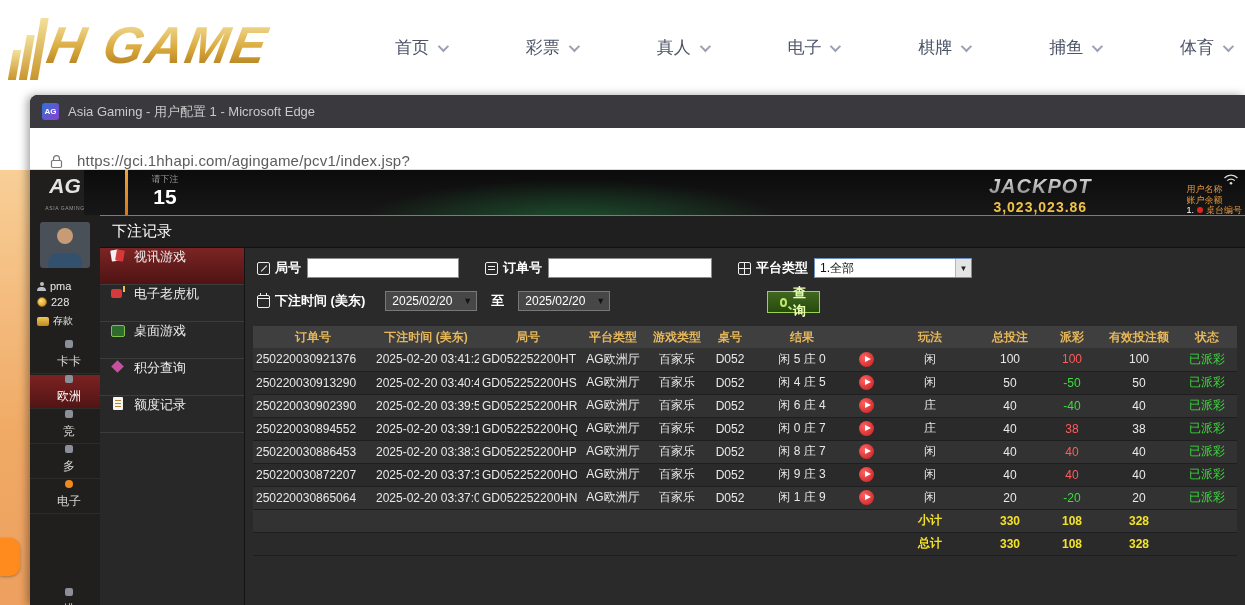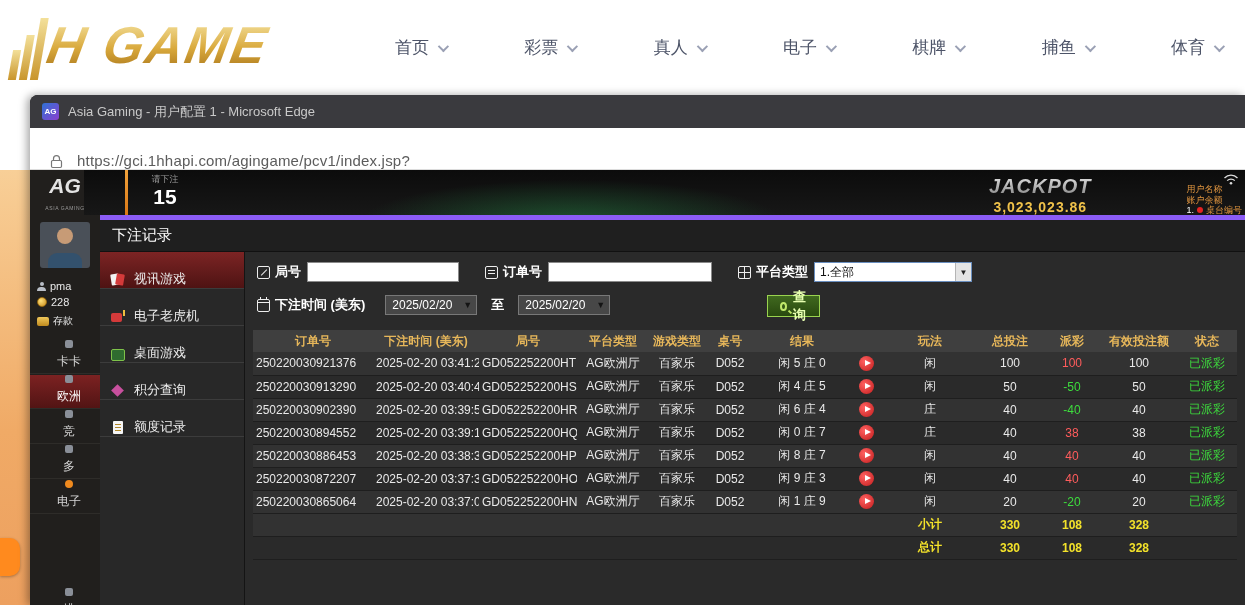--- a/index.html
+++ b/index.html
@@ -8,21 +8,21 @@
 
   
   .site-header { position:absolute; left:0; top:0; width:100%; height:95px; background:#fff; }
   .logo-wrap { position:absolute; left:14px; top:10px; display:flex; align-items:flex-end; transform:skewX(-10deg); }
   .logo-bars { display:flex; align-items:flex-end; gap:3px; margin-right:4px; }
   .logo-bars i { display:block; width:8px; background:linear-gradient(180deg,#f3e09a,#c9952b); }
   .logo-bars i:nth-child(1){height:30px} .logo-bars i:nth-child(2){height:45px} .logo-bars i:nth-child(3){height:62px}
   .logo-text { font-size:52px; font-weight:900; font-style:italic; letter-spacing:2px;
     background:linear-gradient(180deg,#f7e7a8 10%,#d9a93c 55%,#a8741a 90%);
     -webkit-background-clip:text; background-clip:text; -webkit-text-fill-color:transparent; color:#c9952b; line-height:70px; }
-  .top-nav { position:absolute; left:395px; right:0; top:0; height:95px; display:flex; align-items:center; justify-content:space-between; padding-right:23px; }
+  .top-nav { position:absolute; left:395px; right:0; top:0; height:95px; display:flex; align-items:center; justify-content:space-between; padding-right:14px; }
   .nav-item { display:flex; align-items:center; gap:9px; color:#4d5468; font-size:17px; cursor:pointer; white-space:nowrap; }
   .chev { width:8px; height:8px; border-right:2px solid #9aa0b4; border-bottom:2px solid #9aa0b4; transform:rotate(45deg) translateY(-2px); }
 
   
   .left-strip { position:absolute; left:0; top:170px; width:30px; height:435px; background:linear-gradient(180deg,#f8cf97 0%,#f0aa66 60%,#eda05f 100%); }
   .promo-tab { position:absolute; left:0; top:538px; width:20px; height:38px; background:#ff8a1e; border-radius:0 10px 10px 0; box-shadow:0 1px 3px rgba(0,0,0,.3); }
 
   
   .browser { position:absolute; left:30px; top:95px; width:1215px; height:510px; background:#141414; border-top-left-radius:8px; overflow:hidden; box-shadow:-3px 0 8px rgba(0,0,0,.35); }
   .title-bar { height:33px; background:#3a3a3e; display:flex; align-items:center; padding-left:12px; gap:9px; }
@@ -63,25 +63,25 @@
   .jackpot-word { font-size:20px; font-weight:900; font-style:italic; letter-spacing:1px;
     background:linear-gradient(180deg,#e8e8e8,#7e7e7e); -webkit-background-clip:text; background-clip:text; -webkit-text-fill-color:transparent; color:#bdbdbd; }
   .jackpot-val { margin-top:1px; font-size:14px; font-weight:bold; color:#f0c24a; letter-spacing:1px; }
   .wifi { position:absolute; right:6px; top:3px; }
   .info-col { position:absolute; right:3px; top:14px; font-size:9px; line-height:10.5px; color:#e0953f; text-align:left; }
   .info-line { display:flex; align-items:center; gap:3px; }
   .notif { color:#fff; }
   .reddot { display:inline-block; width:6px; height:6px; border-radius:50%; background:#e32222; }
 
   
-  .records-panel { position:absolute; left:70px; top:45px; right:0; bottom:0; background:#2a2a2a; border-top:5px solid #8b5cf6; }
+  .records-panel { position:absolute; left:70px; top:45px; right:0; bottom:0; background:#2a2a2a; border-top:1px solid #8b5cf6; }
   .panel-title-bar { height:32px; background:#1f1f1f; color:#fff; font-size:15px; display:flex; align-items:center; padding-left:12px; border-bottom:1px solid #111; }
   .panel-body { position:absolute; left:0; top:32px; right:0; bottom:0; }
   .side-menu { position:absolute; left:0; top:0; width:145px; height:100%; background:#282828; border-right:1px solid #141414; }
-  .menu-item { height:37px; border-bottom:1px solid #3c3c3c; display:flex; align-items:flex-end; gap:8px; padding-left:10px; color:#ececec; font-size:13px; cursor:pointer; }
+  .menu-item { height:37px; border-bottom:1px solid #3c3c3c; display:flex; align-items:flex-start; gap:8px; padding-left:10px; color:#ececec; font-size:13px; cursor:pointer; }
   .menu-item.active { background:linear-gradient(180deg,#7c2424,#4e1313); }
 
   
   .ic { display:inline-block; width:13px; height:13px; position:relative; border:1px solid #eee; border-radius:2px; }
   .ic-round::after { content:''; position:absolute; left:2px; top:5px; width:8px; height:1px; background:#eee; transform:rotate(-45deg); }
   .ic-order::after { content:''; position:absolute; left:2px; top:3px; width:7px; height:1px; background:#eee; box-shadow:0 3px 0 #eee; }
   .ic-grid::before { content:''; position:absolute; left:5px; top:0; bottom:0; width:1px; background:#eee; }
   .ic-grid::after { content:''; position:absolute; top:5px; left:0; right:0; height:1px; background:#eee; }
   .ic-cal::before { content:''; position:absolute; top:2px; left:0; right:0; height:1px; background:#eee; }
   .ic-cal::after { content:''; position:absolute; top:-3px; left:2px; width:1px; height:3px; background:#eee; box-shadow:6px 0 0 #eee; }

